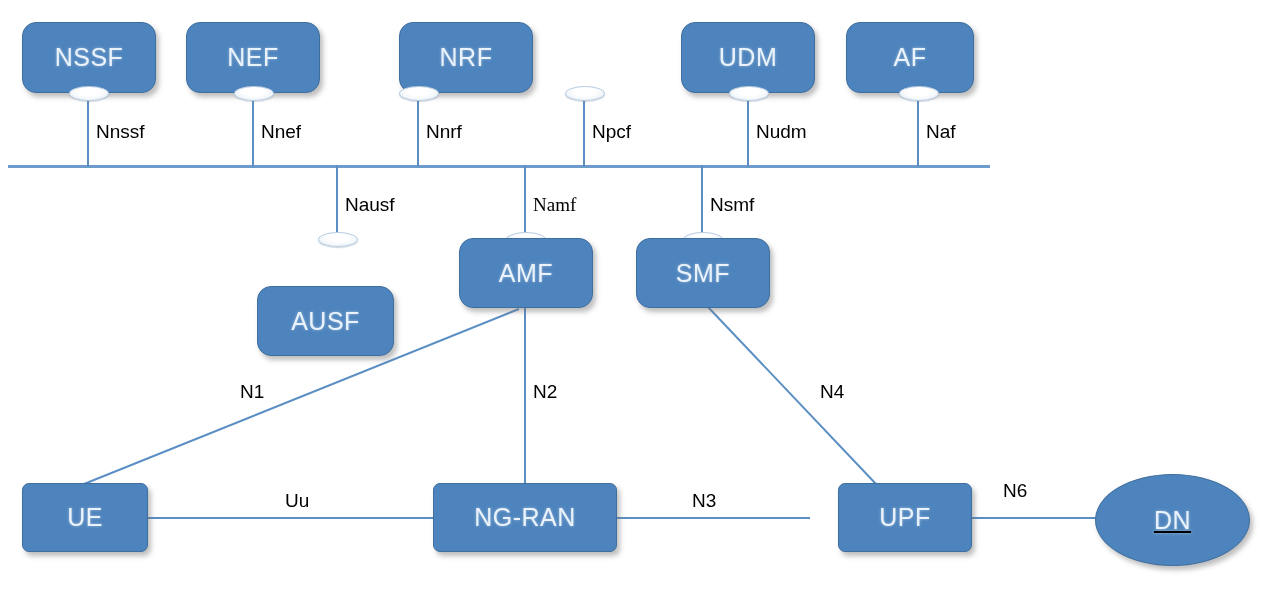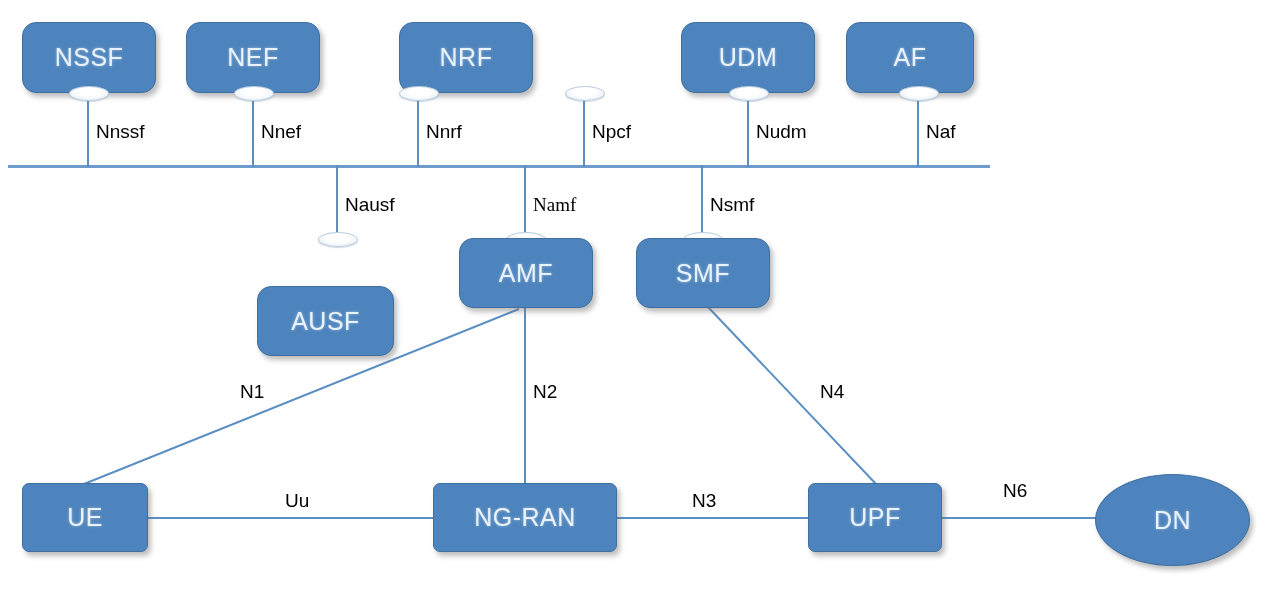--- a/index.html
+++ b/index.html
@@ -41,21 +41,21 @@
     user-select:none;
   }
   
   .dn-node{
     position:absolute;
     box-sizing:border-box;
     background:#4e84bd;
     border:1px solid #3f6f9f;
     border-radius:50%;
     box-shadow:3px 4px 5px rgba(110,110,110,0.45);
-    display:flex;align-items:center;justify-content:center;
+    display:flex;align-items:center;justify-content:center;text-decoration:underline;
   }
   
   .sbi-knob{
     position:absolute;
     width:38px;height:13px;
     border-radius:50%;
     background:radial-gradient(ellipse at 50% 35%, #ffffff 35%, #f2f6fa 68%, #cfdced 100%);
     border:1px solid #b9cde0;
     box-shadow:0 1px 1px rgba(120,140,160,0.35);
   }
@@ -168,21 +168,21 @@
   <span class="if-label" style="left:1003px;top:481px;">N6</span>
 
   <div class="nf-node small-radius" style="left:22px;top:483px;width:126px;height:69px;">
     <span class="nf-label">UE</span>
   </div>
 
   <div class="nf-node small-radius" style="left:433px;top:483px;width:184px;height:69px;">
     <span class="nf-label">NG-RAN</span>
   </div>
 
-  <div class="nf-node small-radius" style="left:808px;top:483px;width:134px;height:69px;">
+  <div class="nf-node small-radius" style="left:838px;top:483px;width:134px;height:69px;">
     <span class="nf-label">UPF</span>
   </div>
 
   <div class="dn-node" style="left:1095px;top:474px;width:155px;height:92px;">
     <span class="nf-label">DN</span>
   </div>
 
 </div>
 
 </body></html>

